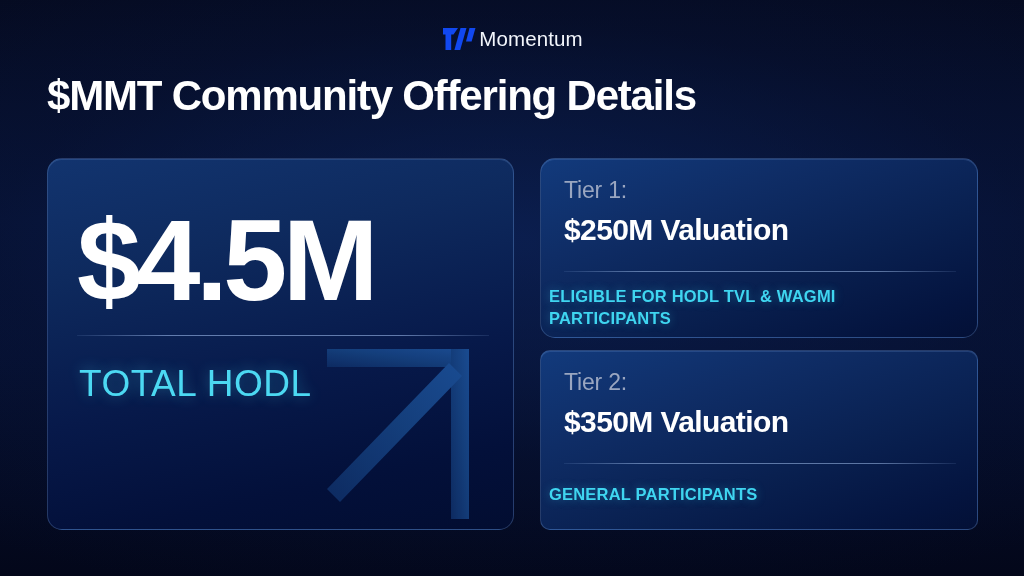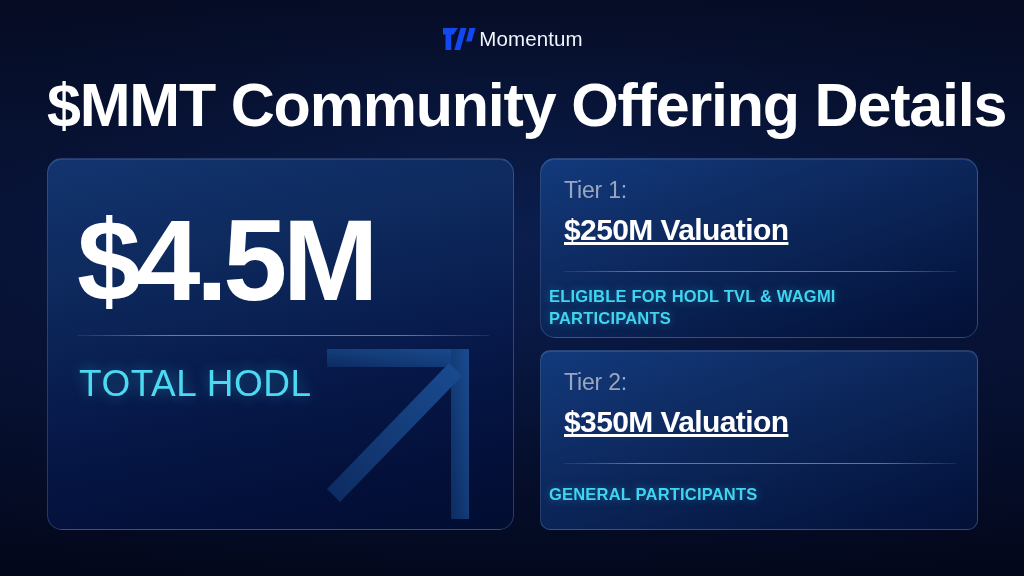--- a/index.html
+++ b/index.html
@@ -38,21 +38,21 @@
     letter-spacing:0.1px;
     line-height:1;
   }
 
   
   #page-title {
     position:absolute;
     top:73px; left:47px;
     width:940px;
     color:#ffffff;
-    font-size:61px;
+    font-size:42px;
     font-weight:bold;
     letter-spacing:-1.2px;
     line-height:1.08;
     white-space:nowrap;
   }
 
   
   .card {
     position:absolute;
     border-radius:15px;
@@ -125,21 +125,20 @@
     line-height:1;
   }
   .tier-value {
     position:absolute;
     left:23px; top:56px;
     color:#ffffff;
     font-size:30px;
     font-weight:bold;
     letter-spacing:-0.6px;
     line-height:1;
-    text-decoration:underline;
   }
   .tier-divider {
     position:absolute;
     left:23px; top:112px;
     width:392px; height:1px;
     background:linear-gradient(90deg, rgba(150,185,240,0.10) 0%, rgba(175,205,250,0.50) 20%, rgba(175,205,250,0.50) 80%, rgba(150,185,240,0.10) 100%);
   }
   .tier-note {
     position:absolute;
     left:8px; top:127px;

